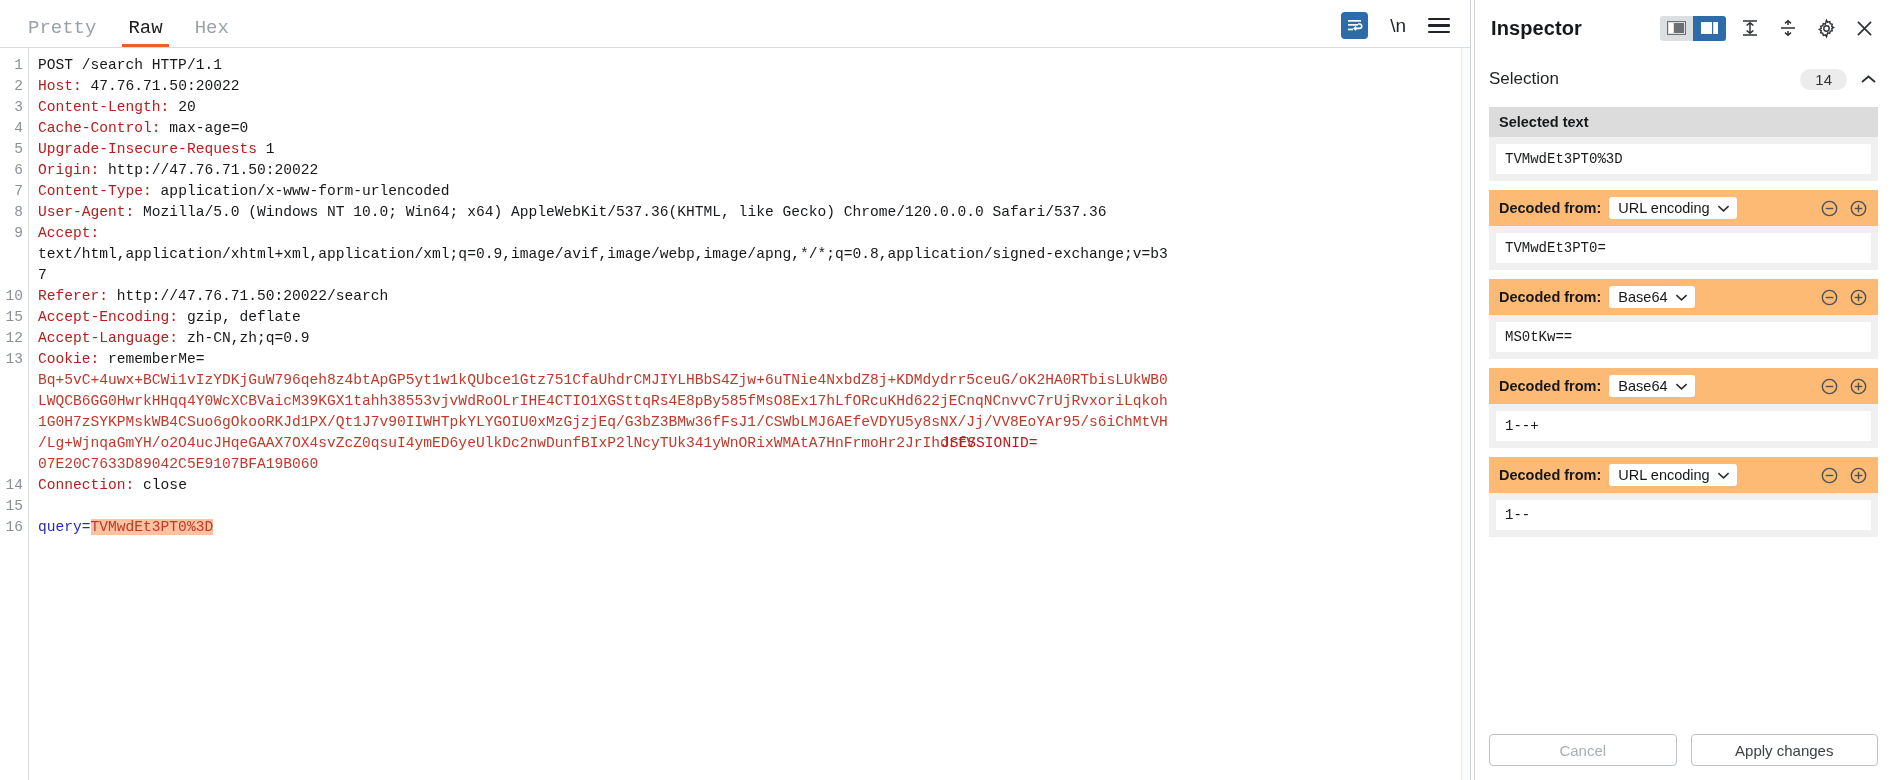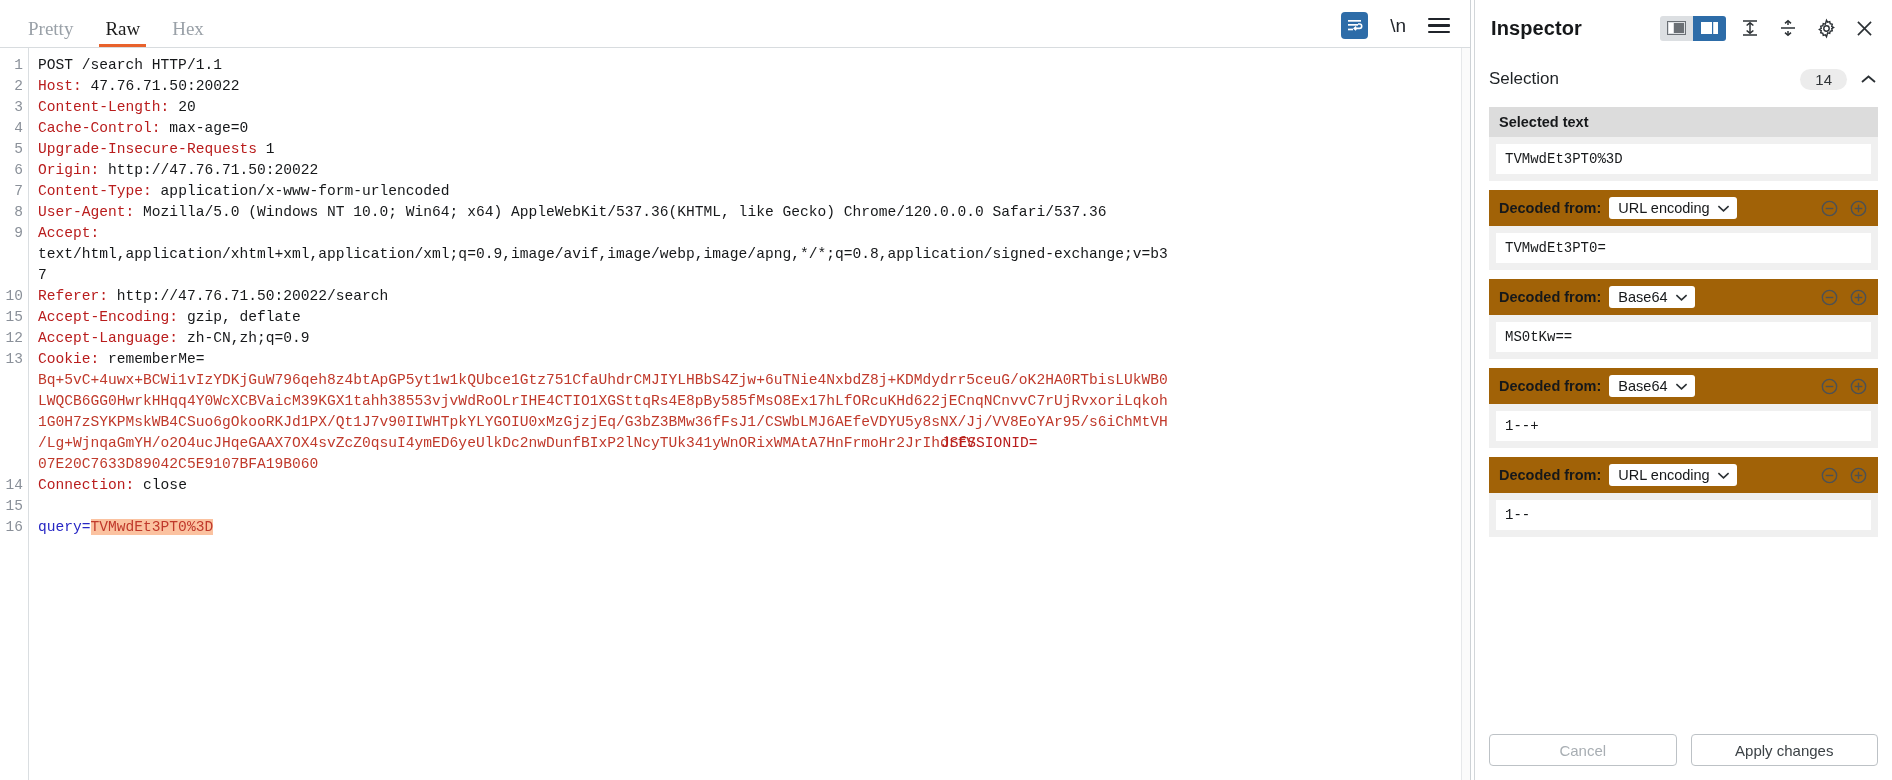--- a/index.html
+++ b/index.html
@@ -32,21 +32,21 @@
   }
   .tab {
     font-size: 19px;
     padding: 0 16px 9px 16px;
     color: #9aa1a8;
     cursor: pointer;
     line-height: 1;
     position: relative;
     background: none;
     border: none;
-    font-family: Liberation Serif, serif;
+    font-family: Liberation Mono, monospace;
   }
   .tab.active { color: #1c1c1c; }
   .tab.active::after {
     content: "";
     position: absolute;
     left: 10px; right: 10px; bottom: 0;
     height: 3px;
     background: #e8622c;
   }
   .tab-tools {
@@ -167,21 +167,21 @@
     font-size: 15px;
     border-radius: 11px;
     padding: 2px 15px;
     min-width: 46px;
     text-align: center;
   }
   .chev { margin-left: 12px; cursor: pointer; display:flex; align-items:center; }
 
   .card { margin-top: 9px; }
   .card-head {
-    background: #a16207;
+    background: #fdba74;
     padding: 7px 10px;
     display: flex;
     align-items: center;
     gap: 8px;
     font-size: 14.5px;
     font-weight: bold;
     color: #16181a;
   }
   .card-head .label { font-weight: bold; }
   .select-box {

